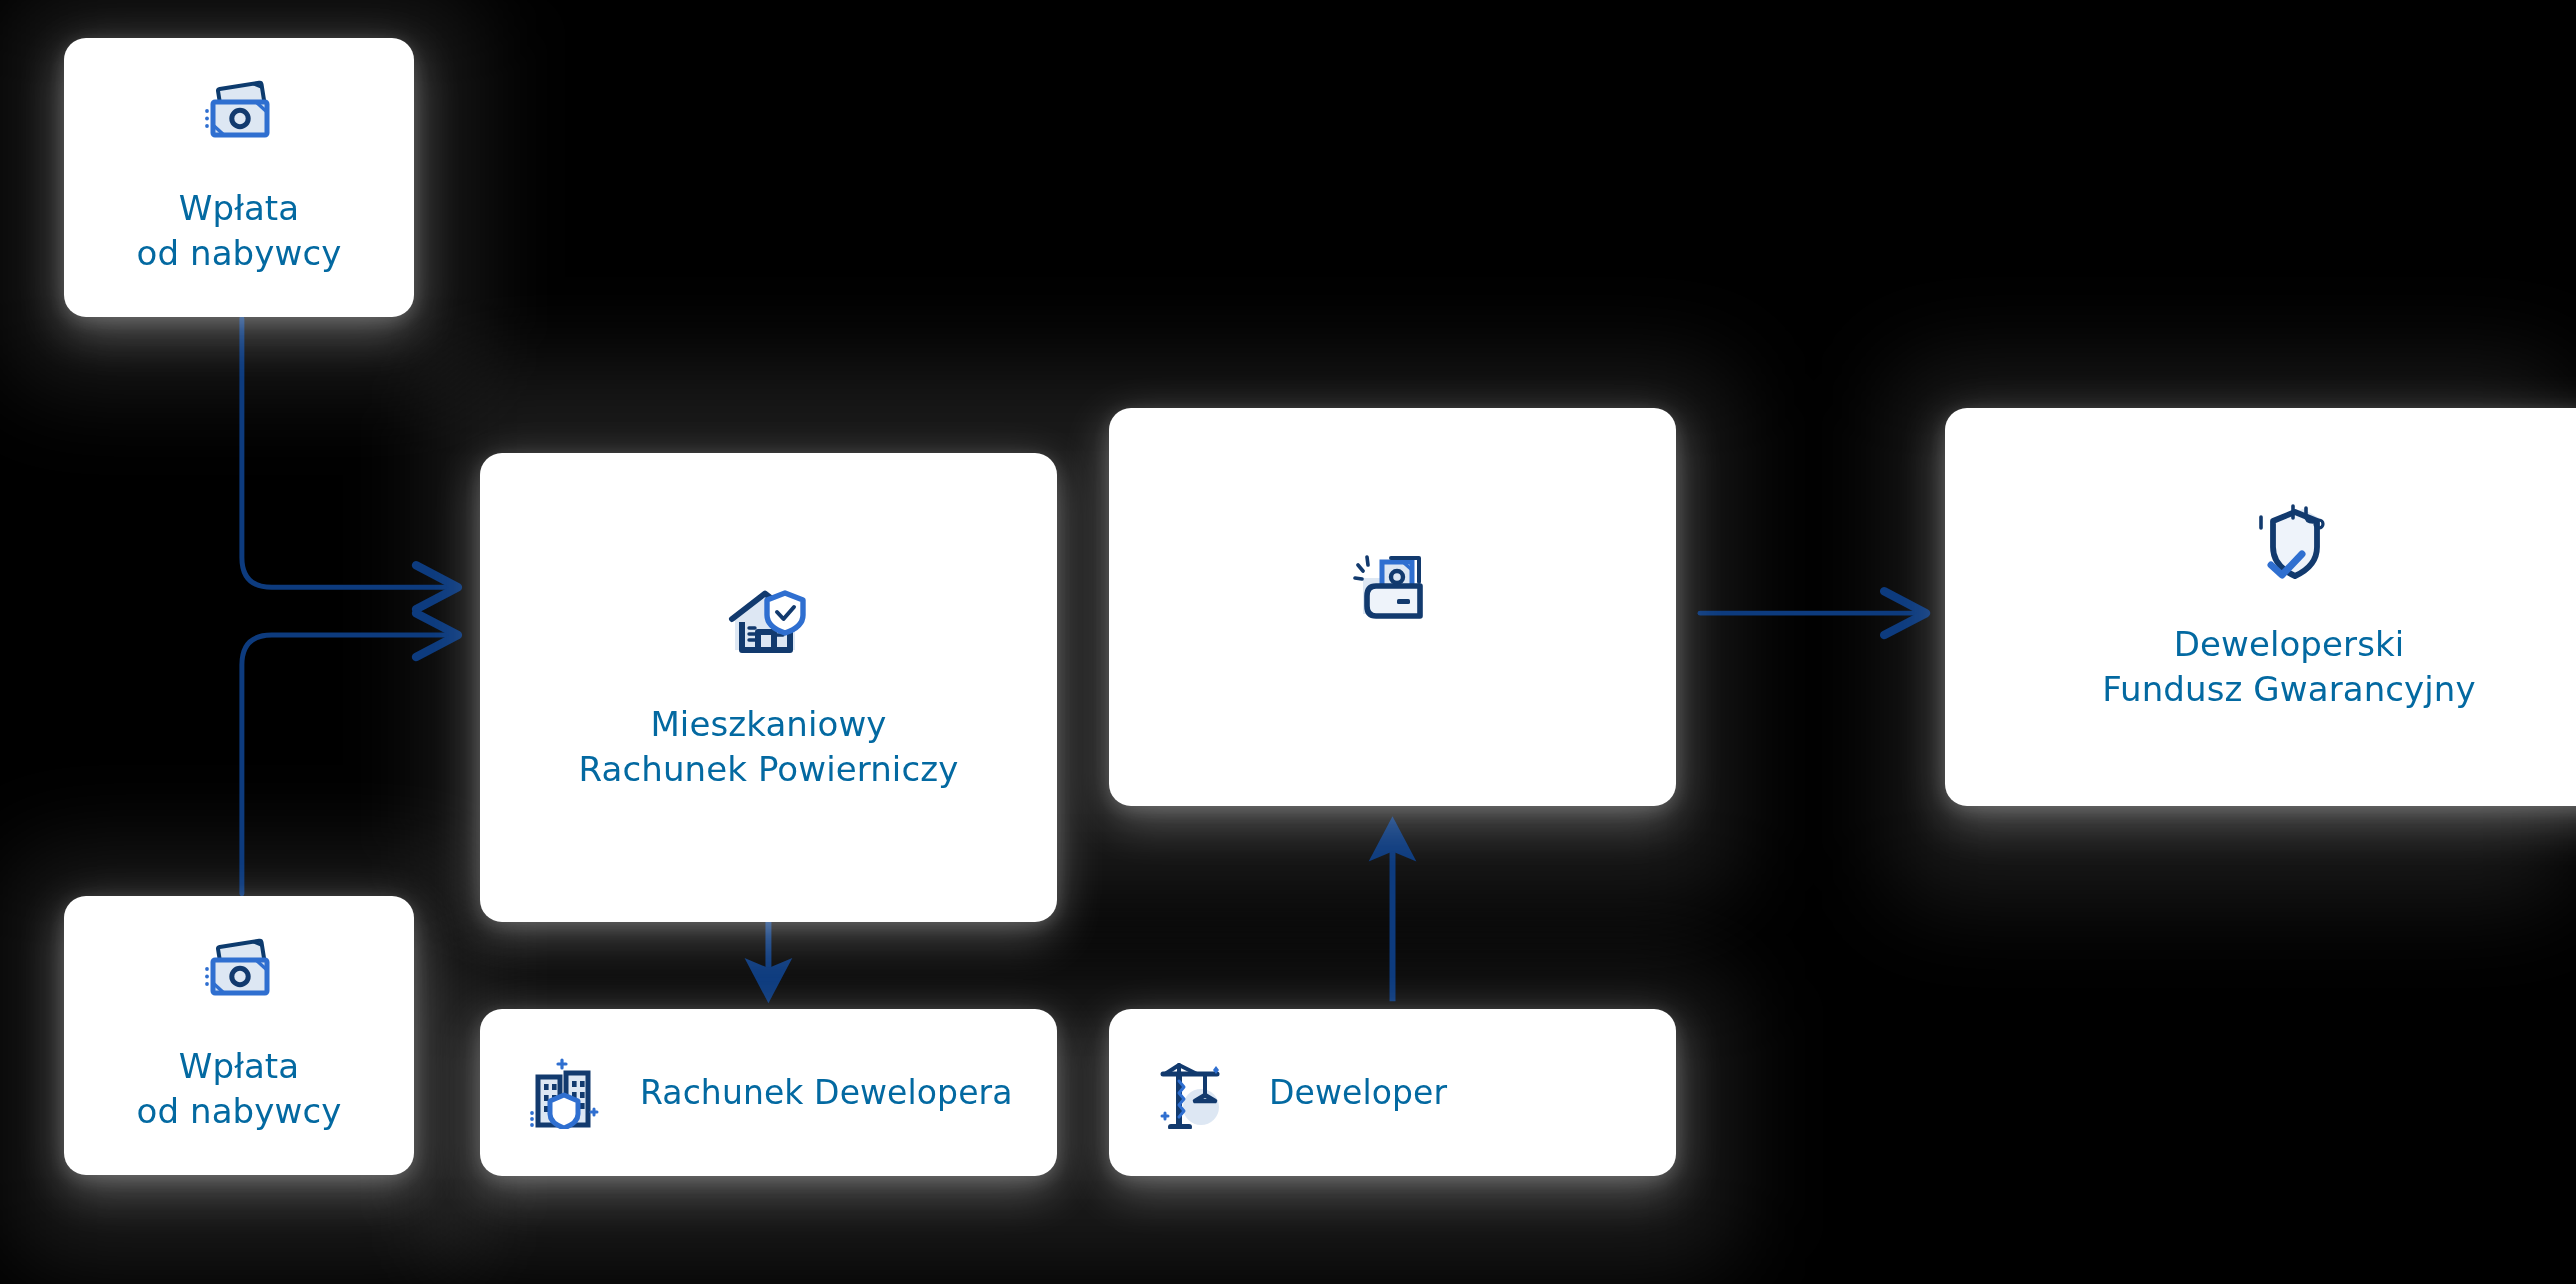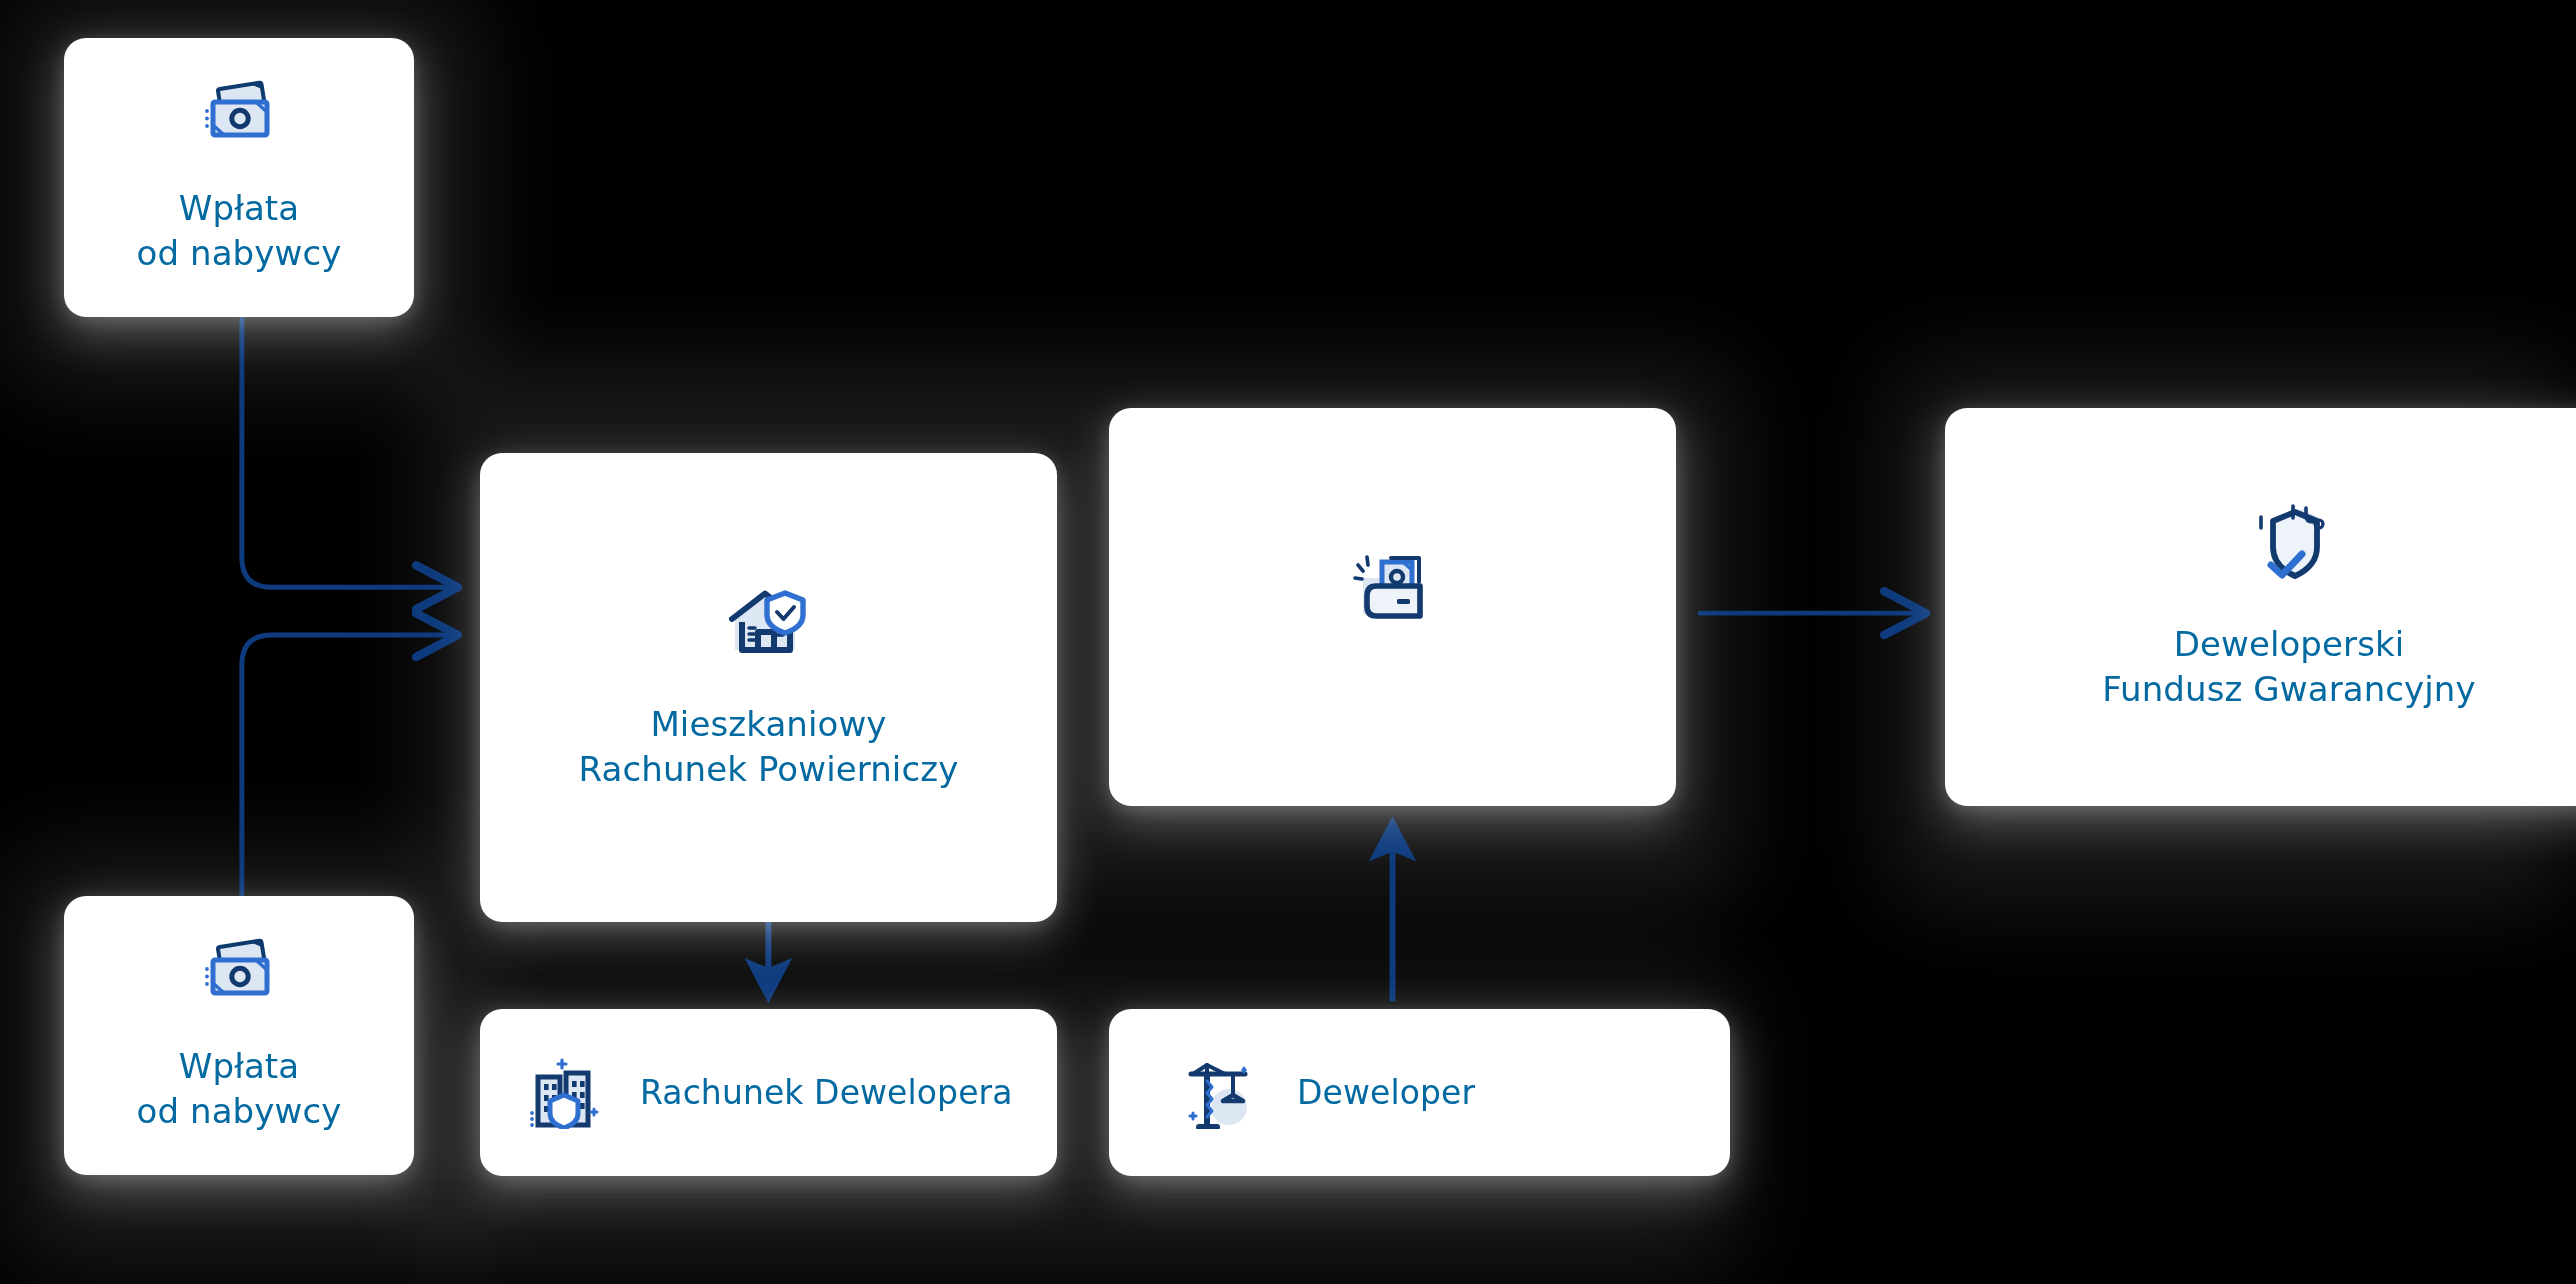--- a/index.html
+++ b/index.html
@@ -55,21 +55,21 @@
   }
   .card.horiz .card-label{text-align:left;}
 
   
   #card-wplata-gora{left:64px;  top:38px;   width:350px; height:279px;}
   #card-wplata-dol { left:64px;  top:896px;  width:350px; height:279px;}
   #card-mrp        {left:480px; top:408px;  width:577px; height:469px;margin-top:45px;}
   #card-skladki    {left:1109px;top:408px;  width:567px; height:398px;}
   #card-dfg        {left:1945px;top:408px;  width:688px; height:398px;}
   #card-rach-dew   {left:480px; top:1009px; width:577px; height:167px;}
-  #card-deweloper  {left:1109px;top:1009px; width:621px; height:167px;padding-left:28px;}
+  #card-deweloper  {left:1109px;top:1009px; width:567px; height:167px;}
 
   .fs-big{font-size:34px;}
   .fs-small{font-size:33px;}
 
   
   .glow{position:absolute;z-index:1;border-radius:46px;pointer-events:none;
         background:rgba(255,255,255,.10);
         filter:blur(46px);}
   #glow-a{left:10px;  top:-8px;  width:468px; height:396px;}
   #glow-b{left:10px;  top:852px; width:468px; height:416px;}

